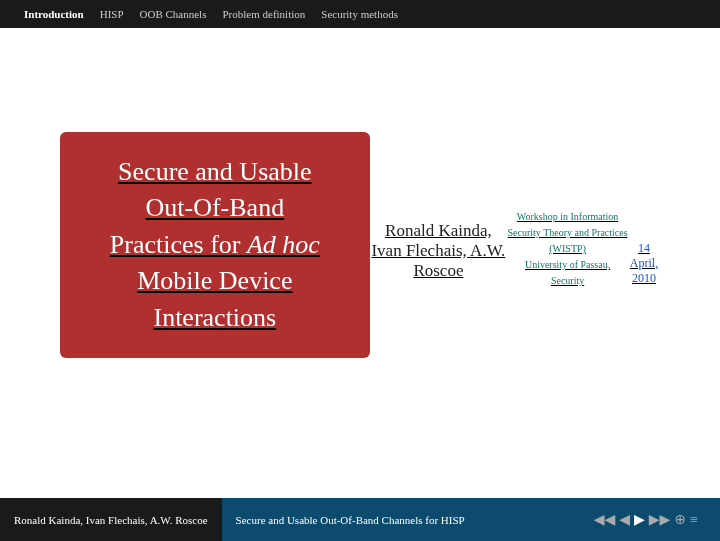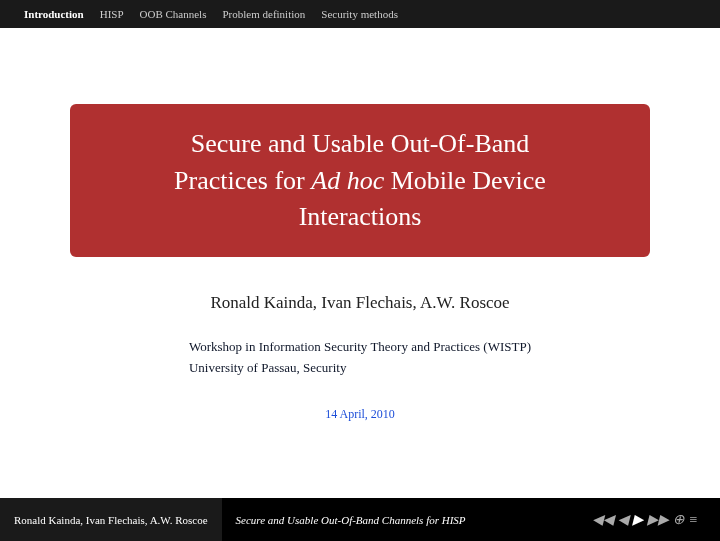--- a/index.html
+++ b/index.html
@@ -42,24 +42,25 @@
       color: #ffffff;
       font-weight: bold;
     }
 
     
     .slide-area {
       background: #ffffff;
       width: 100%;
       height: 470px;
       display: flex;
-      flex-direction: column;
+      flex-direction: row;
       align-items: center;
       justify-content: center;
       padding: 20px 60px;
+      text-decoration: underline;
     }
 
     
     .title-box {
       background: #b03030;
       border-radius: 6px;
       padding: 22px 40px;
       width: 580px;
       text-align: center;
       margin-bottom: 36px;
@@ -81,23 +82,23 @@
     .authors {
       font-size: 17px;
       color: #222222;
       margin-bottom: 24px;
       text-align: center;
       font-family: 'Computer Modern', Georgia, serif;
     }
 
     
     .workshop-info {
-      font-size: 13px;
-      color: #0f172a;
-      text-align: left;
+      font-size: 10px;
+      color: #0f766e;
+      text-align: center;
       line-height: 1.6;
       margin-bottom: 28px;
       font-family: 'Computer Modern', Georgia, serif;
     }
 
     
     .date {
       font-size: 12px;
       color: #1d4ed8;
       text-align: center;
@@ -119,30 +120,29 @@
       font-size: 11px;
       padding: 0 14px;
       height: 100%;
       display: flex;
       align-items: center;
       flex: 0 0 auto;
       font-family: 'Computer Modern', Georgia, serif;
     }
 
     .bottom-right {
-      background: #000000;
+      background: #0c4a6e;
       color: #ffffff;
       font-size: 11px;
       padding: 17px 14px;
       height: 100%;
       display: flex;
       align-items: center;
       flex: 1;
       font-family: 'Computer Modern', Georgia, serif;
-      font-style: italic;
     }
 
     .bottom-nav-icons {
       margin-left: auto;
       display: flex;
       align-items: center;
       gap: 4px;
       padding-right: 8px;
     }
 

